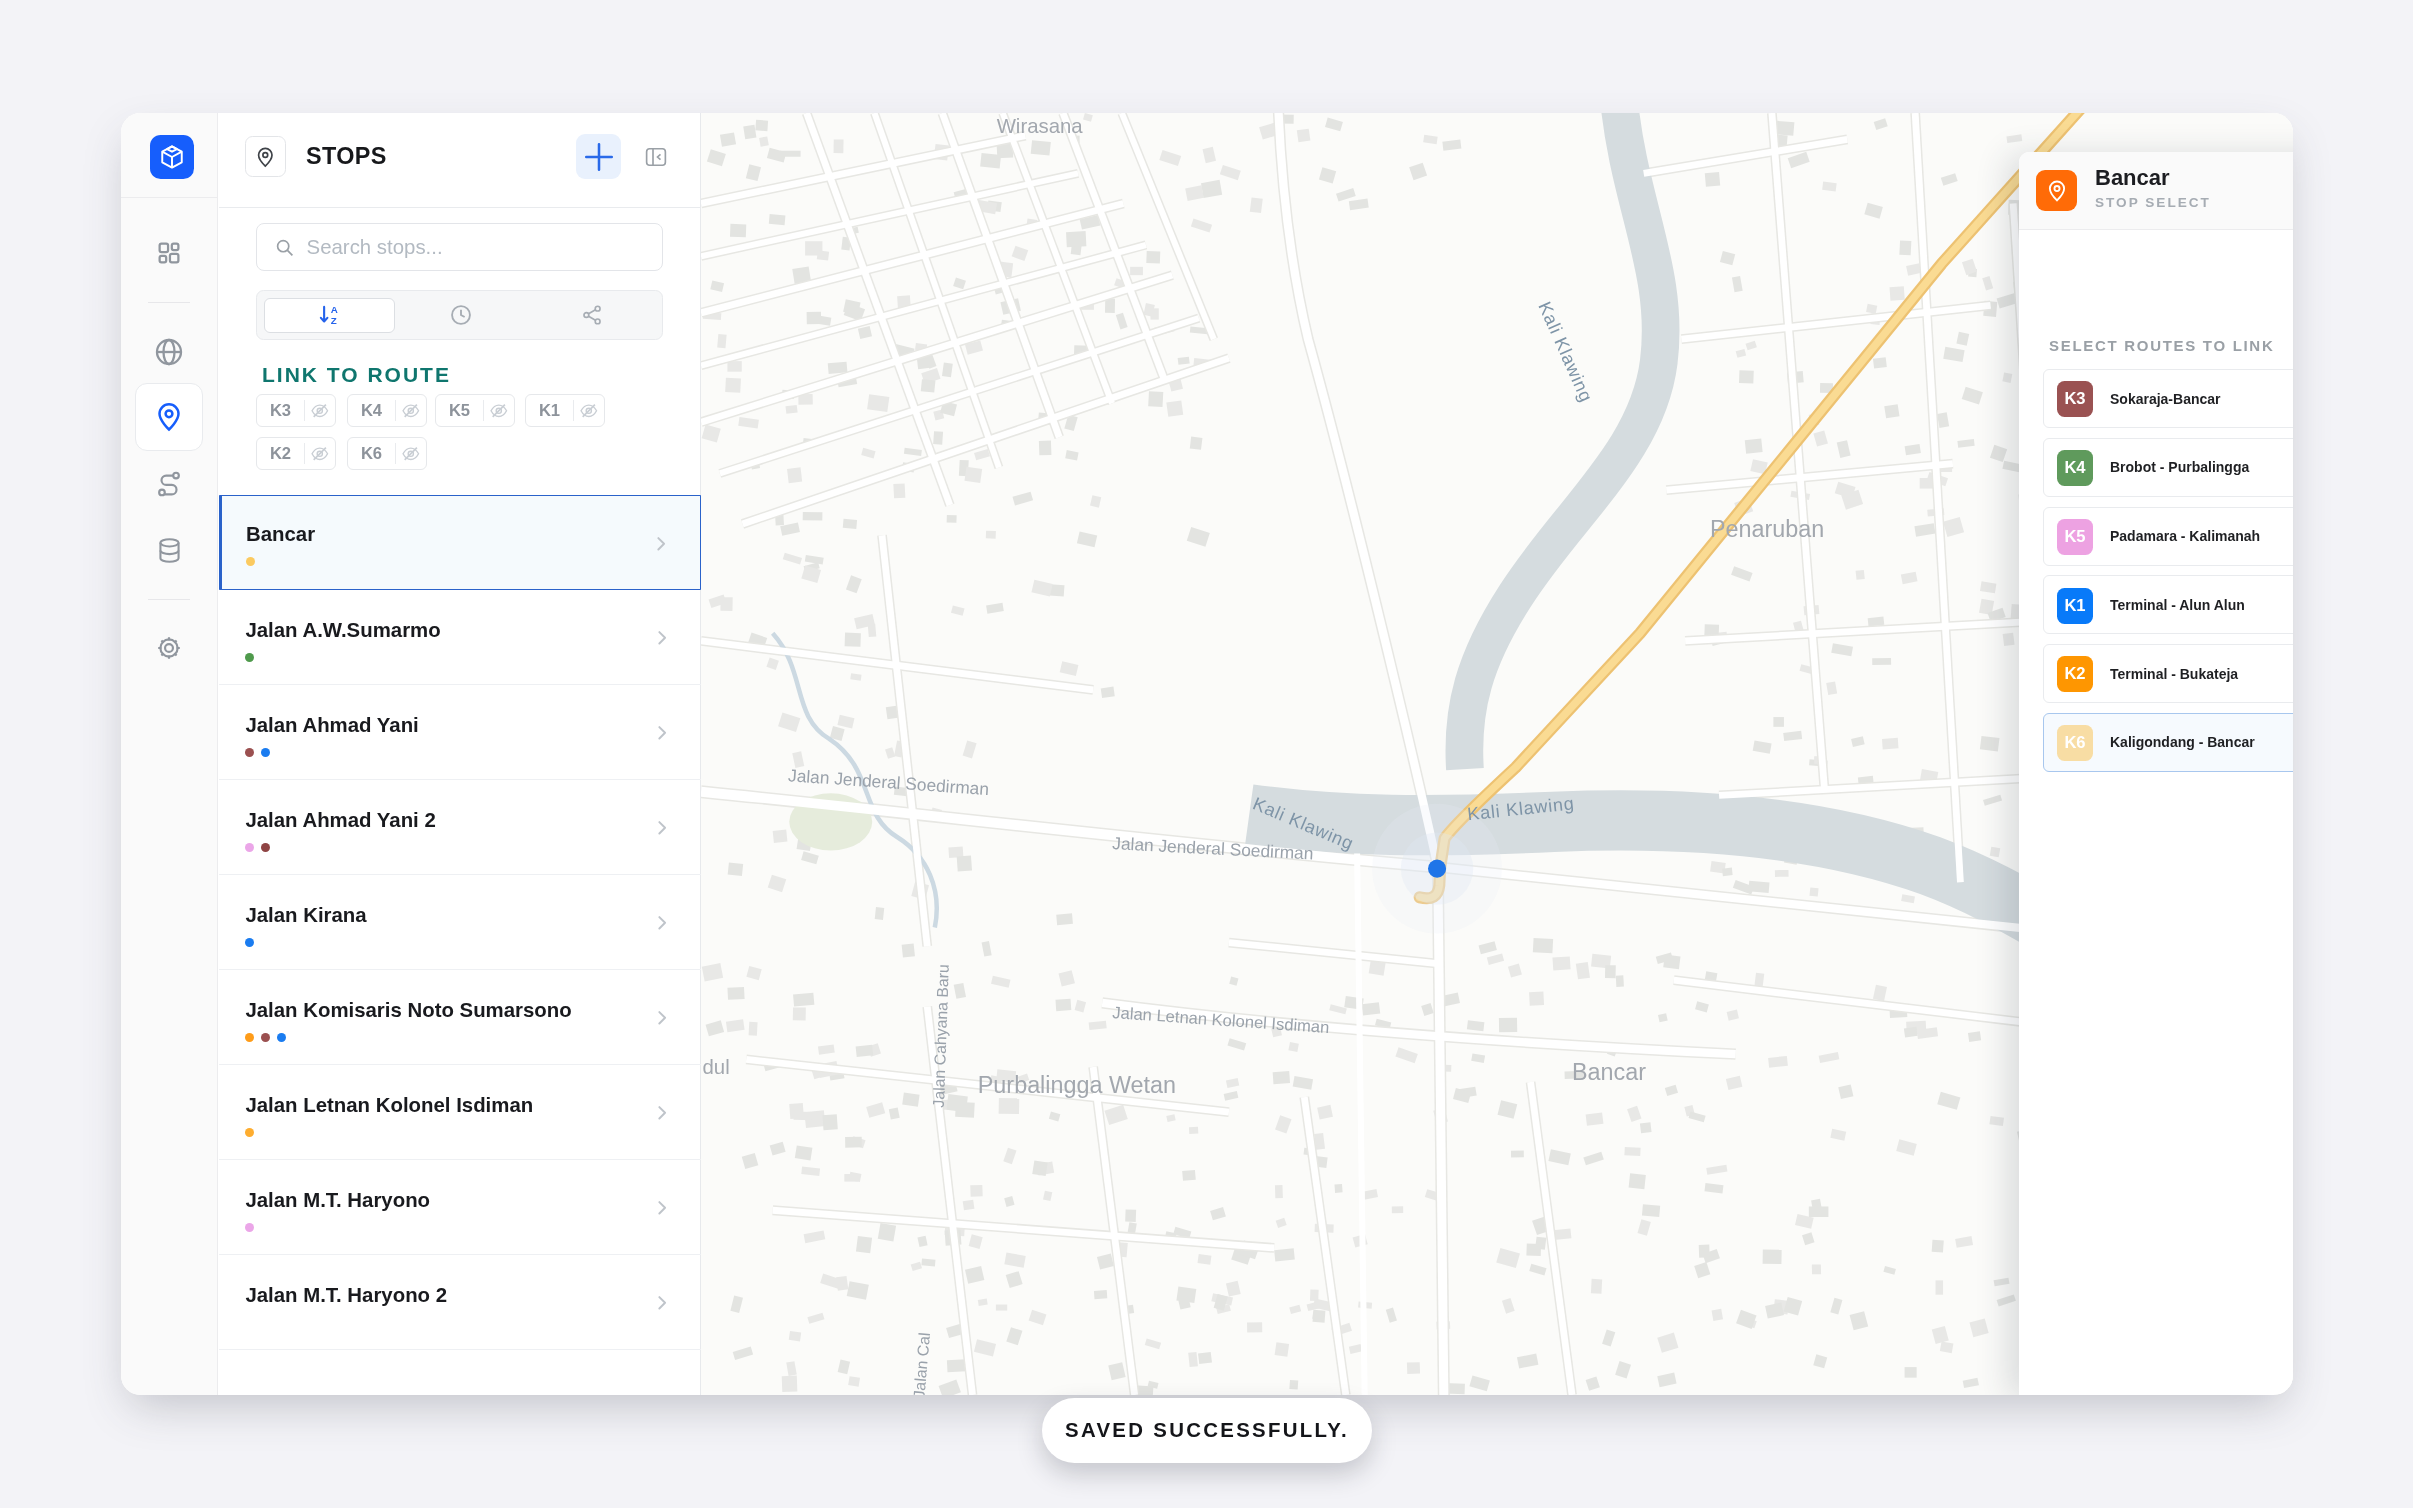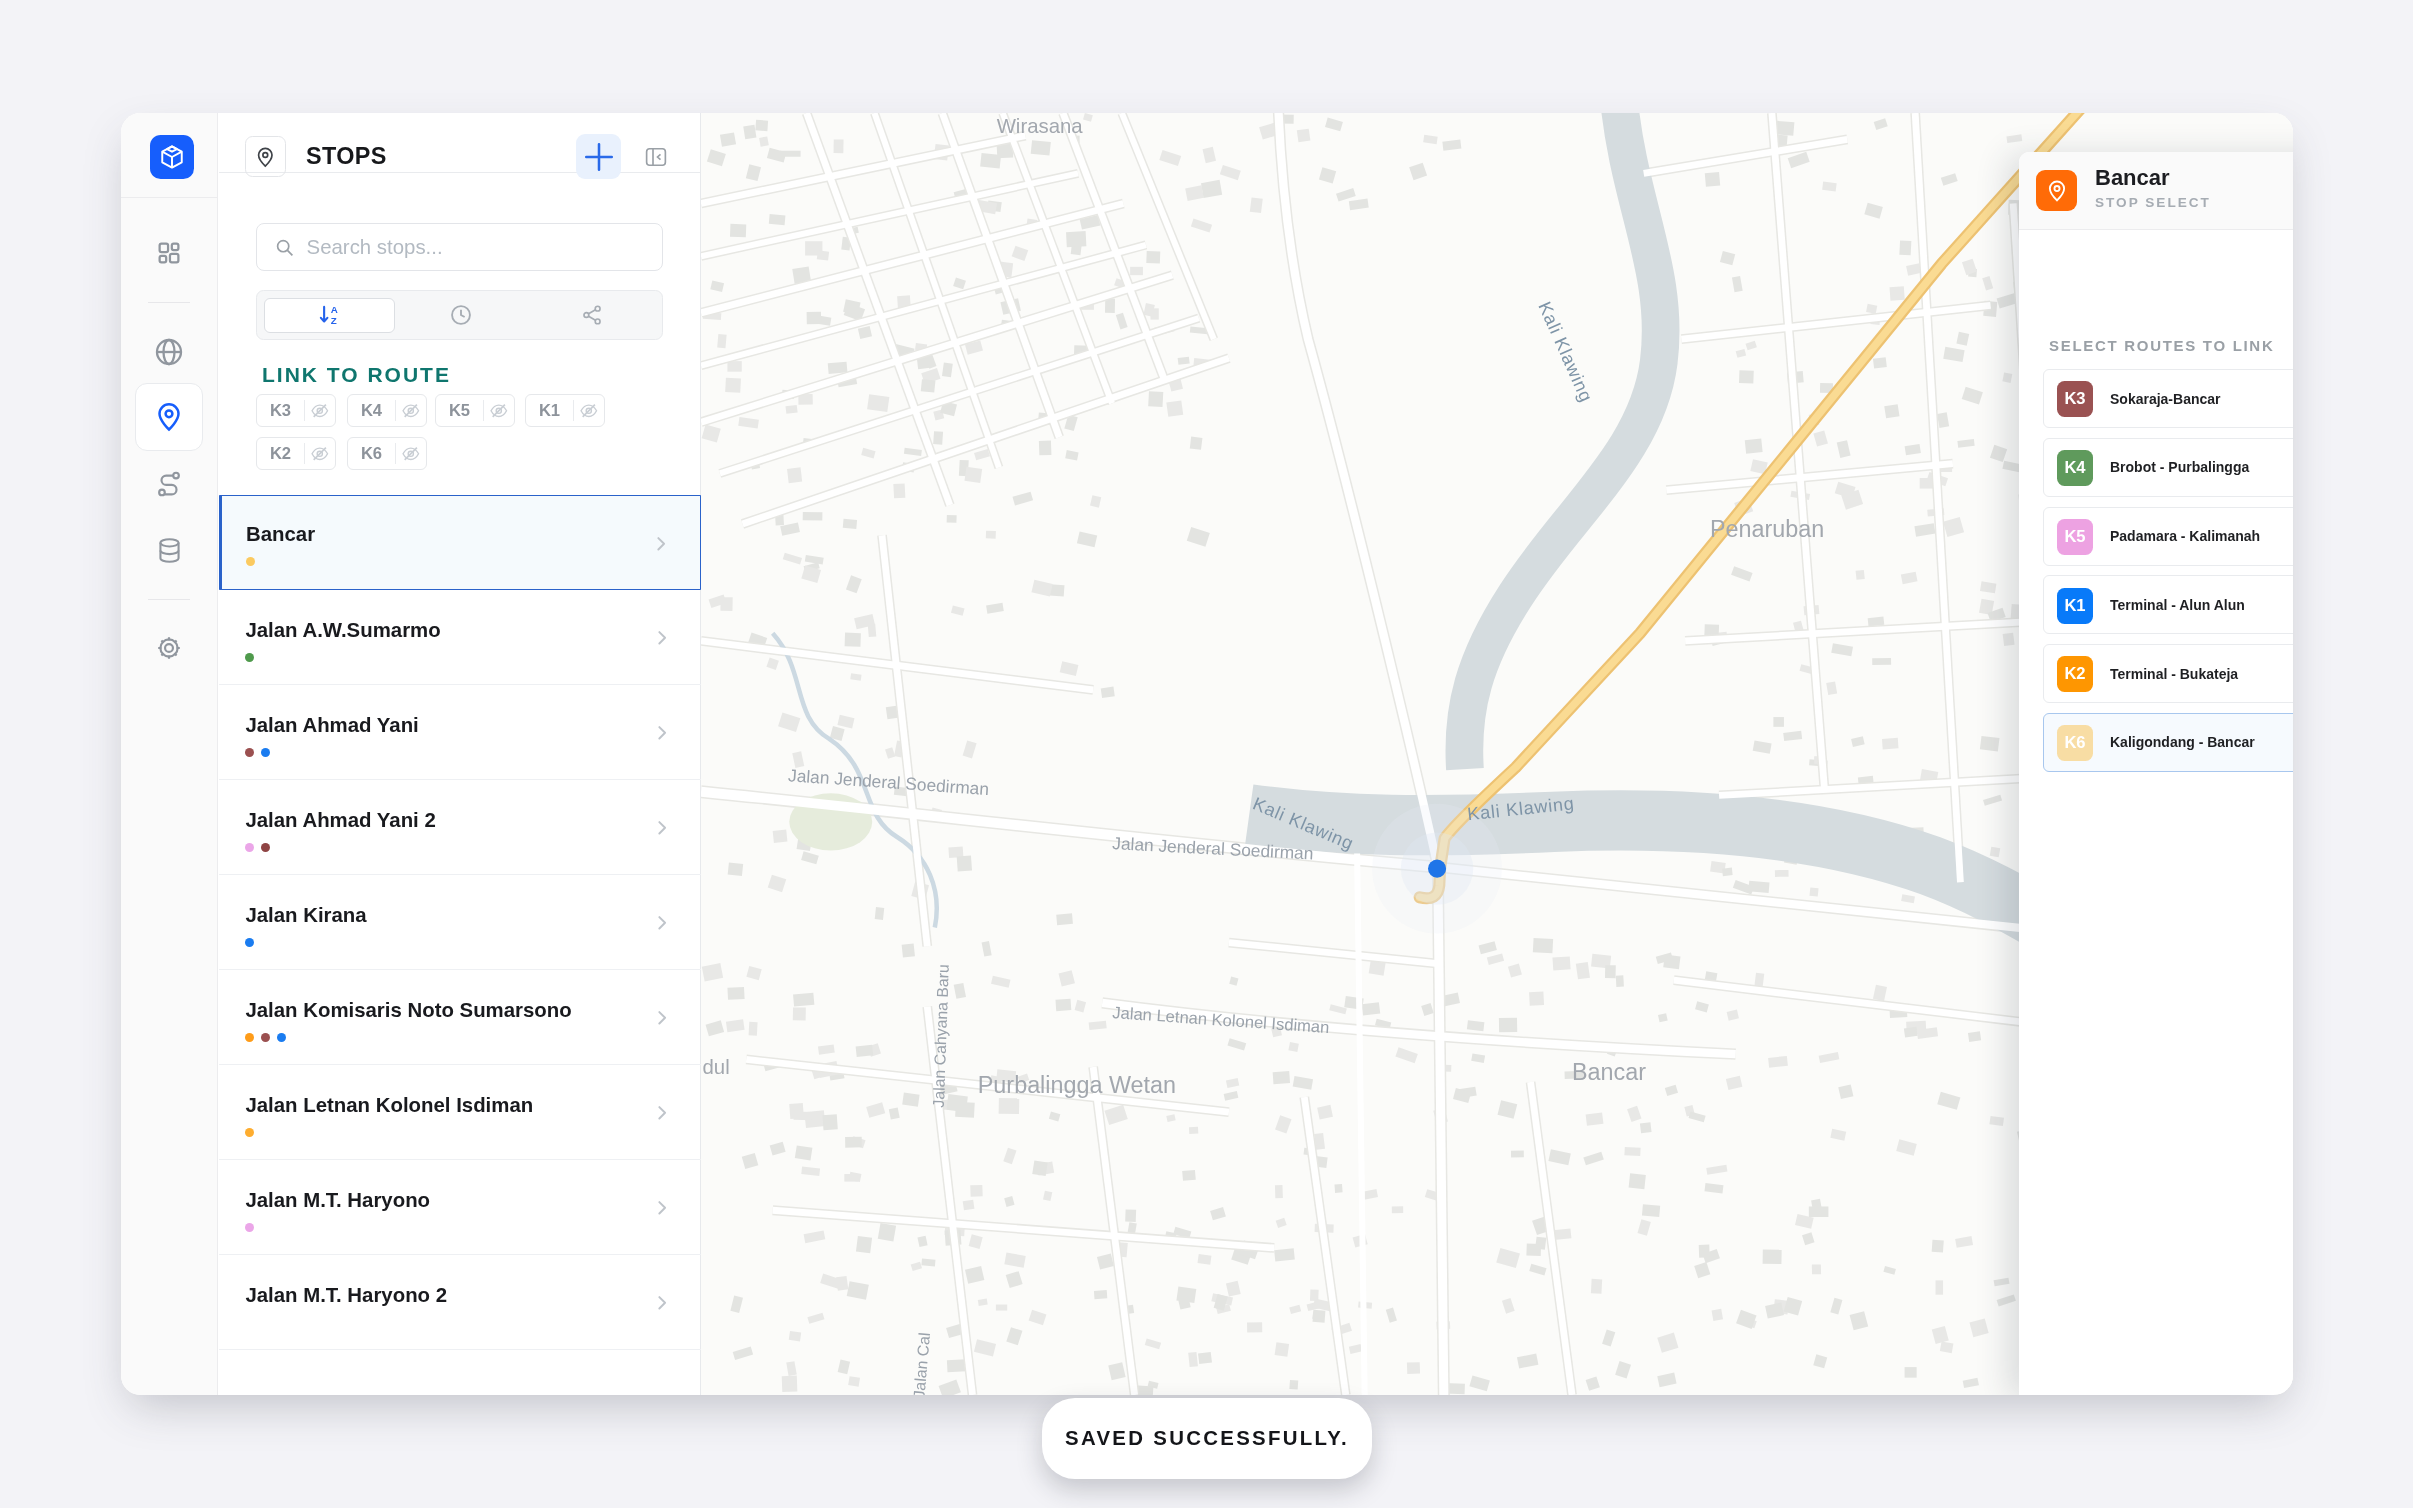--- a/index.html
+++ b/index.html
@@ -7,21 +7,21 @@
   .card { position:absolute; left:121px; top:113px; width:2172px; height:1282px; background:#fff; border-radius:19.6px; overflow:hidden; box-shadow:0 18px 45px -9px rgba(60,65,80,.28); }
   
   .rail { position:absolute; left:0; top:0; width:97px; height:100%; background:#fafafa; border-right:0.8px solid #ececee; }
   .logo { position:absolute; left:29px; top:22px; width:44px; height:44px; background:#165efc; border-radius:10.6px; display:flex; align-items:center; justify-content:center; }
   .rail-hdiv { position:absolute; left:0; top:84px; width:100%; height:0.8px; background:#ececee; }
   .rail-btn { position:absolute; left:30px; width:36px; height:36px; display:flex; align-items:center; justify-content:center; }
   .rail-sep { position:absolute; left:27px; width:42px; height:0.8px; background:#e7e7ea; }
   .pin-active-box { position:absolute; left:14.3px; top:270px; width:68px; height:68px; background:#fff; border:0.8px solid #e9ebee; border-radius:12px; display:flex; align-items:center; justify-content:center; }
   
   .stops { position:absolute; left:98px; top:0; width:482px; height:100%; background:#fff; border-right:0.8px solid #e7e9ec; }
-  .stops-header { position:absolute; left:0; top:0; width:100%; height:60px; border-bottom:0.8px solid #e9ebee; }
+  .stops-header { position:absolute; left:0; top:0; width:100%; height:95px; border-bottom:0.8px solid #e9ebee; }
   .pinbox { position:absolute; left:26px; top:23.4px; width:41px; height:41px; border:0.8px solid #e3e5e8; border-radius:7.5px; display:flex; align-items:center; justify-content:center; }
   .stops-title { position:absolute; left:87px; top:30px; font-size:23.4px; font-weight:700; color:#17181b; letter-spacing:0.4px; }
   .plus-btn { position:absolute; left:357px; top:21px; width:45px; height:45px; background:#e9f1fd; border-radius:9px; display:flex; align-items:center; justify-content:center; }
   .collapse-btn { position:absolute; left:425px; top:32px; width:24px; height:24px; display:flex; align-items:center; justify-content:center; }
   .searchbox { position:absolute; left:37px; top:110px; width:407px; height:48px; border:1.5px solid #e3e5e9; border-radius:8px; background:#fff; display:flex; align-items:center; }
   .searchbox svg { margin-left:16.6px; }
   .searchbox input { border:none; outline:none; font-size:20.4px; color:#3a3f45; margin-left:12px; width:302px; font-family:inherit; background:transparent; }
   .searchbox input::placeholder { color:#b3bac2; }
   .sortrow { position:absolute; left:37px; top:177px; width:407px; height:50px; background:#f6f7f8; border:0.8px solid #e8eaed; border-radius:7.5px; }
   .seg-active { position:absolute; left:6.8px; top:6.8px; width:131px; height:35px; background:#fff; border:0.8px solid #dcdfe3; border-radius:6px; display:flex; align-items:center; justify-content:center; }
@@ -54,21 +54,21 @@
   .tabs { position:absolute; left:24px; top:13.6px; width:287px; height:56px; background:#f3f4f6; border:0.8px solid #e3e5e8; border-radius:7.5px; }
   .tab-details { position:absolute; left:0; top:0; width:216px; height:54px; display:flex; align-items:center; justify-content:center; font-size:16.6px; font-weight:700; letter-spacing:1.5px; color:#b9babc; }
   .tab-active { position:absolute; left:216px; top:6.8px; width:128px; height:41px; background:#fff; border-radius:6px; box-shadow:0 0.8px 3px rgba(0,0,0,.14); }
   .select-label { position:absolute; left:30px; top:185px; font-size:15px; font-weight:700; letter-spacing:1.7px; color:#9aa0a6; }
   .routes { position:absolute; left:24px; top:217px; width:302px; }
   .route-item { position:relative; width:302px; height:59px; border:0.8px solid #e9ebee; border-radius:6px; background:#fff; margin-bottom:9.8px; display:flex; align-items:center; }
   .route-item.selected { background:#f6fafe; border-color:#a8c7ee; }
   .route-badge { position:absolute; left:13px; top:11.3px; width:36px; height:36px; border-radius:7.5px; display:flex; align-items:center; justify-content:center; font-size:16.6px; font-weight:700; color:#fff; }
   .route-name { margin-left:66px; font-size:14px; font-weight:700; color:#1f2023; }
   
-  .toast { position:absolute; left:1042px; top:1398px; width:330px; height:81px; background:#fff; border-radius:33px; box-shadow:0 10.6px 26px rgba(30,35,50,.22); display:flex; align-items:center; justify-content:center; font-size:20.4px; font-weight:800; letter-spacing:2.3px; color:#141519; }
+  .toast { position:absolute; left:1042px; top:1398px; width:330px; height:65px; background:#fff; border-radius:33px; box-shadow:0 10.6px 26px rgba(30,35,50,.22); display:flex; align-items:center; justify-content:center; font-size:20.4px; font-weight:800; letter-spacing:2.3px; color:#141519; }
 </style>
 </head>
 <body>
 
 <div class="card">
 
   <div class="map">
     <svg id="map-svg" width="1592" height="1282" viewBox="0 0 2111 1700" xmlns="http://www.w3.org/2000/svg">
       <g id="bld">
           <rect x="397" y="251" width="24" height="17" fill="#e3e4e1" transform="rotate(-13 397 251)"></rect>

